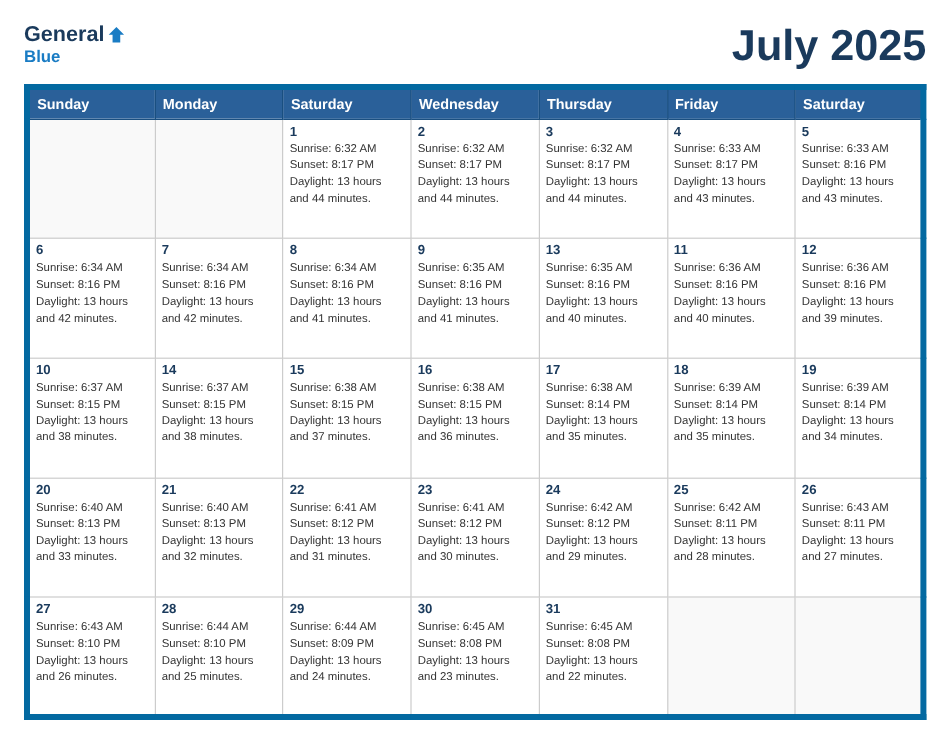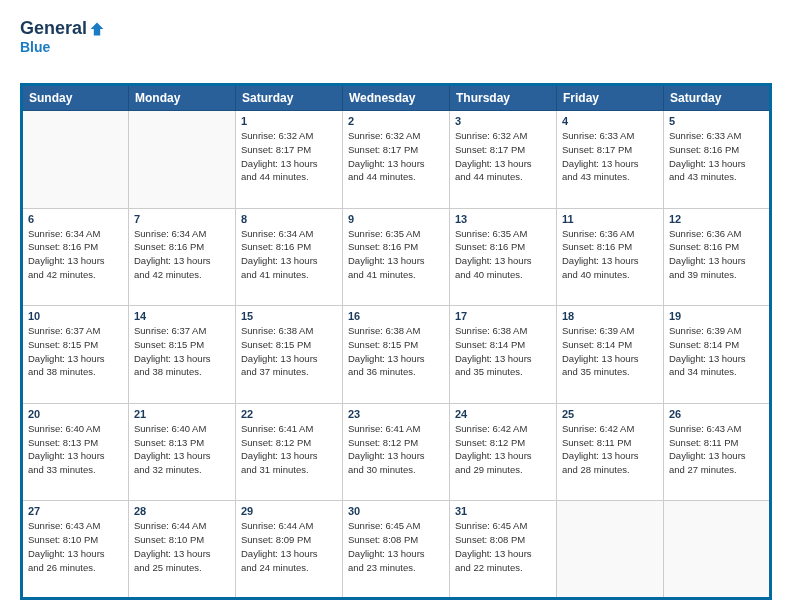--- a/index.html
+++ b/index.html
@@ -14,21 +14,21 @@
       width: 792px;
       height: 612px;
       padding: 18px 20px 12px 20px;
       display: flex;
       flex-direction: column;
     }
     .header {
       display: flex;
       justify-content: space-between;
       align-items: flex-start;
-      margin-bottom: 28px;
+      margin-bottom: 12px;
     }
     .logo {
       display: flex;
       flex-direction: column;
       align-items: flex-start;
     }
     .logo-text {
       display: flex;
       align-items: center;
     }
@@ -56,21 +56,21 @@
       color: #1a3a5c;
       line-height: 1.1;
     }
     .location {
       font-size: 14px;
       color: #333;
       margin-top: 2px;
     }
     .calendar {
       flex: 1;
-      border: 3px solid #0369a1;
+      border: 5px solid #0369a1;
       border-collapse: collapse;
       width: 100%;
       table-layout: fixed;
     }
     .calendar th {
       background-color: #2a6099;
       color: #fff;
       text-align: left;
       padding: 5px 6px;
       font-size: 12px;
@@ -107,20 +107,21 @@
     <div class="logo">
       <div class="logo-text">
         <span class="logo-general">General</span>
         <svg class="logo-icon" viewBox="0 0 20 20">
           <polygon points="10,2 18,10 14,10 14,18 6,18 6,10 2,10" fill="#1a7cc4"></polygon>
         </svg>
       </div>
       <span class="logo-blue">Blue</span>
     </div>
     <div class="title-section">
+      <div class="month-title">July 2025</div>
     </div>
   </div>
 
   <table class="calendar">
     <thead>
       <tr>
       <th>Sunday</th>
           <th>Monday</th>
           <th>Saturday</th>
           <th>Wednesday</th>

